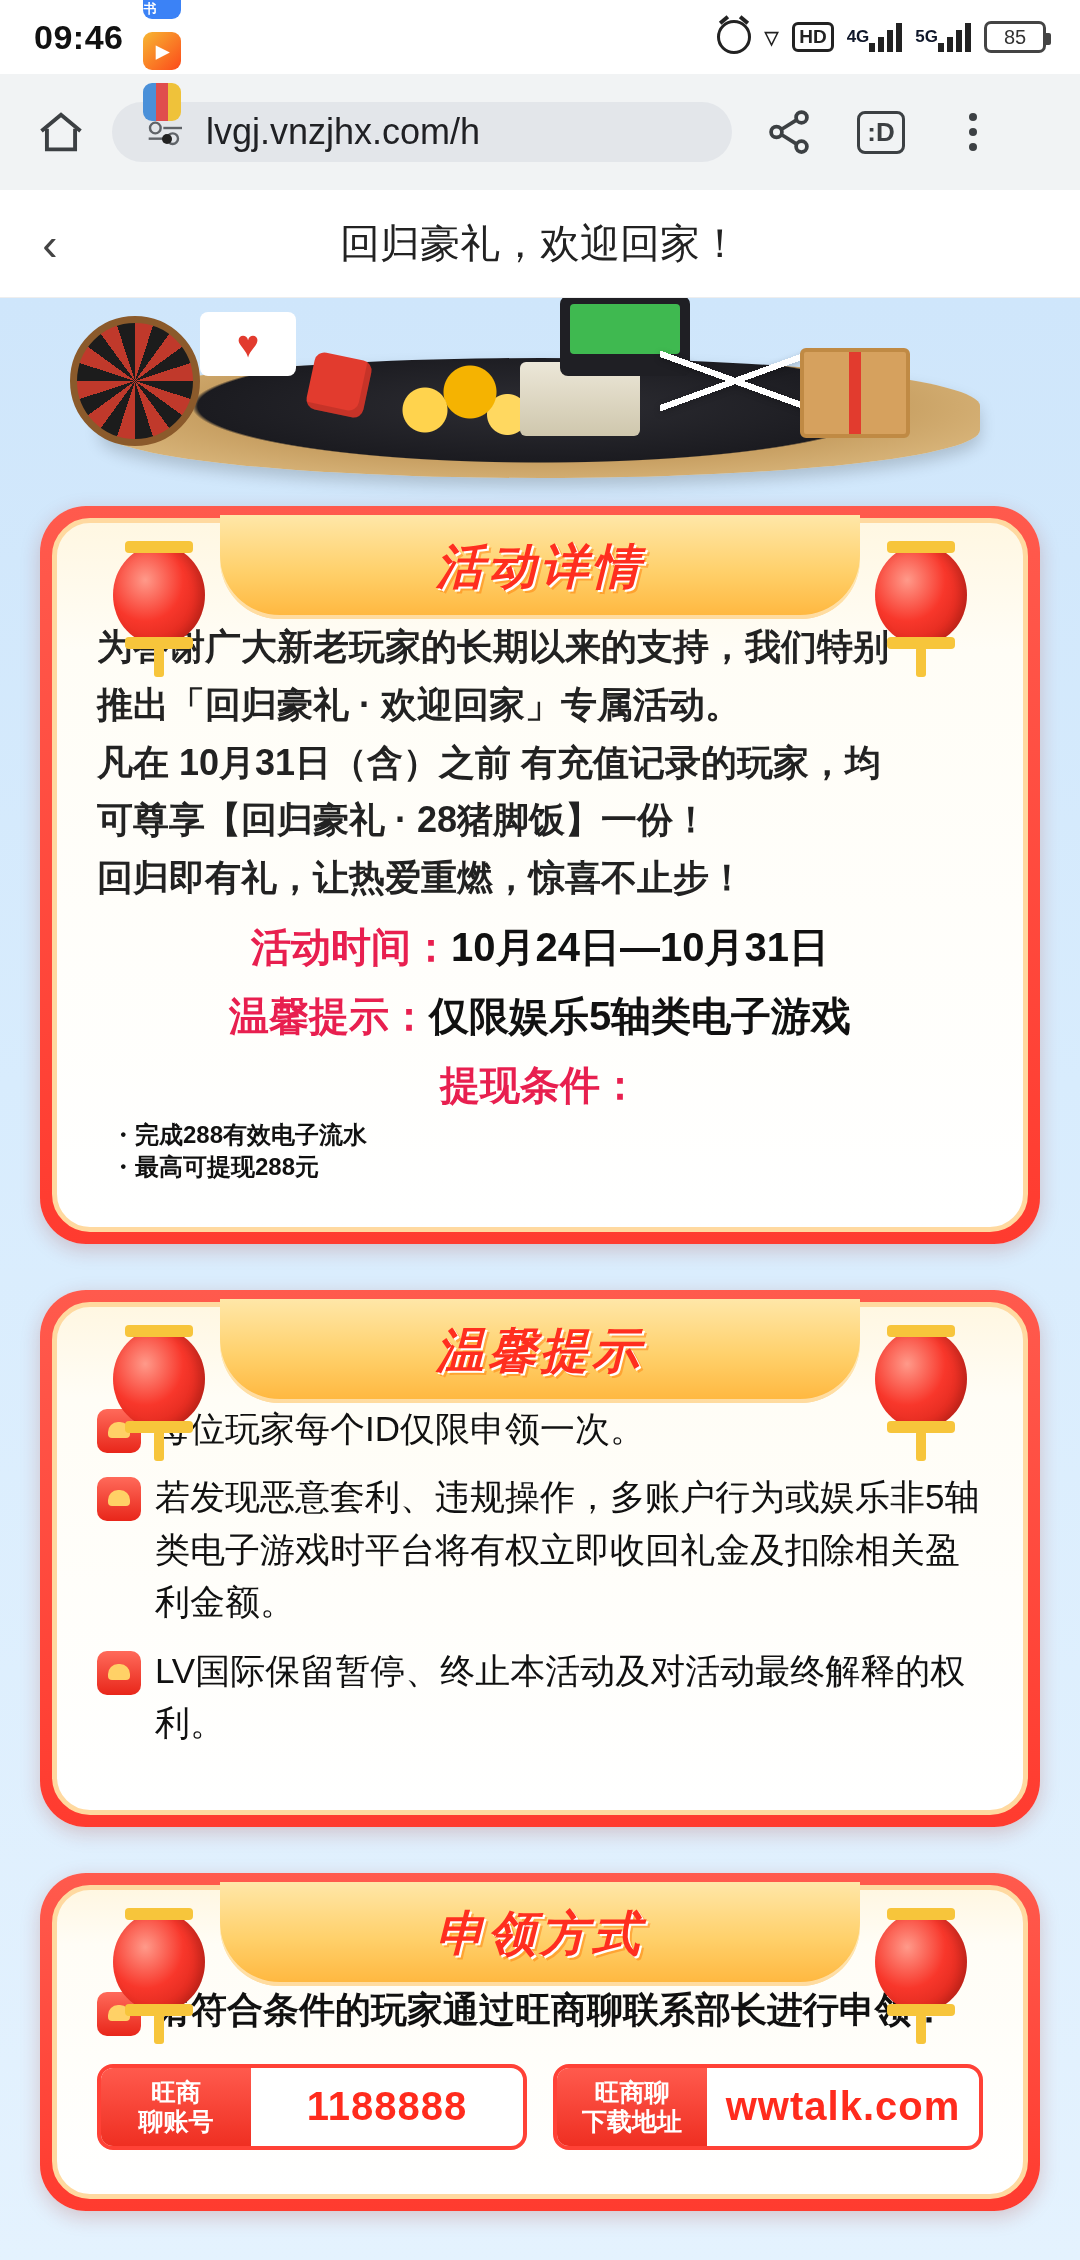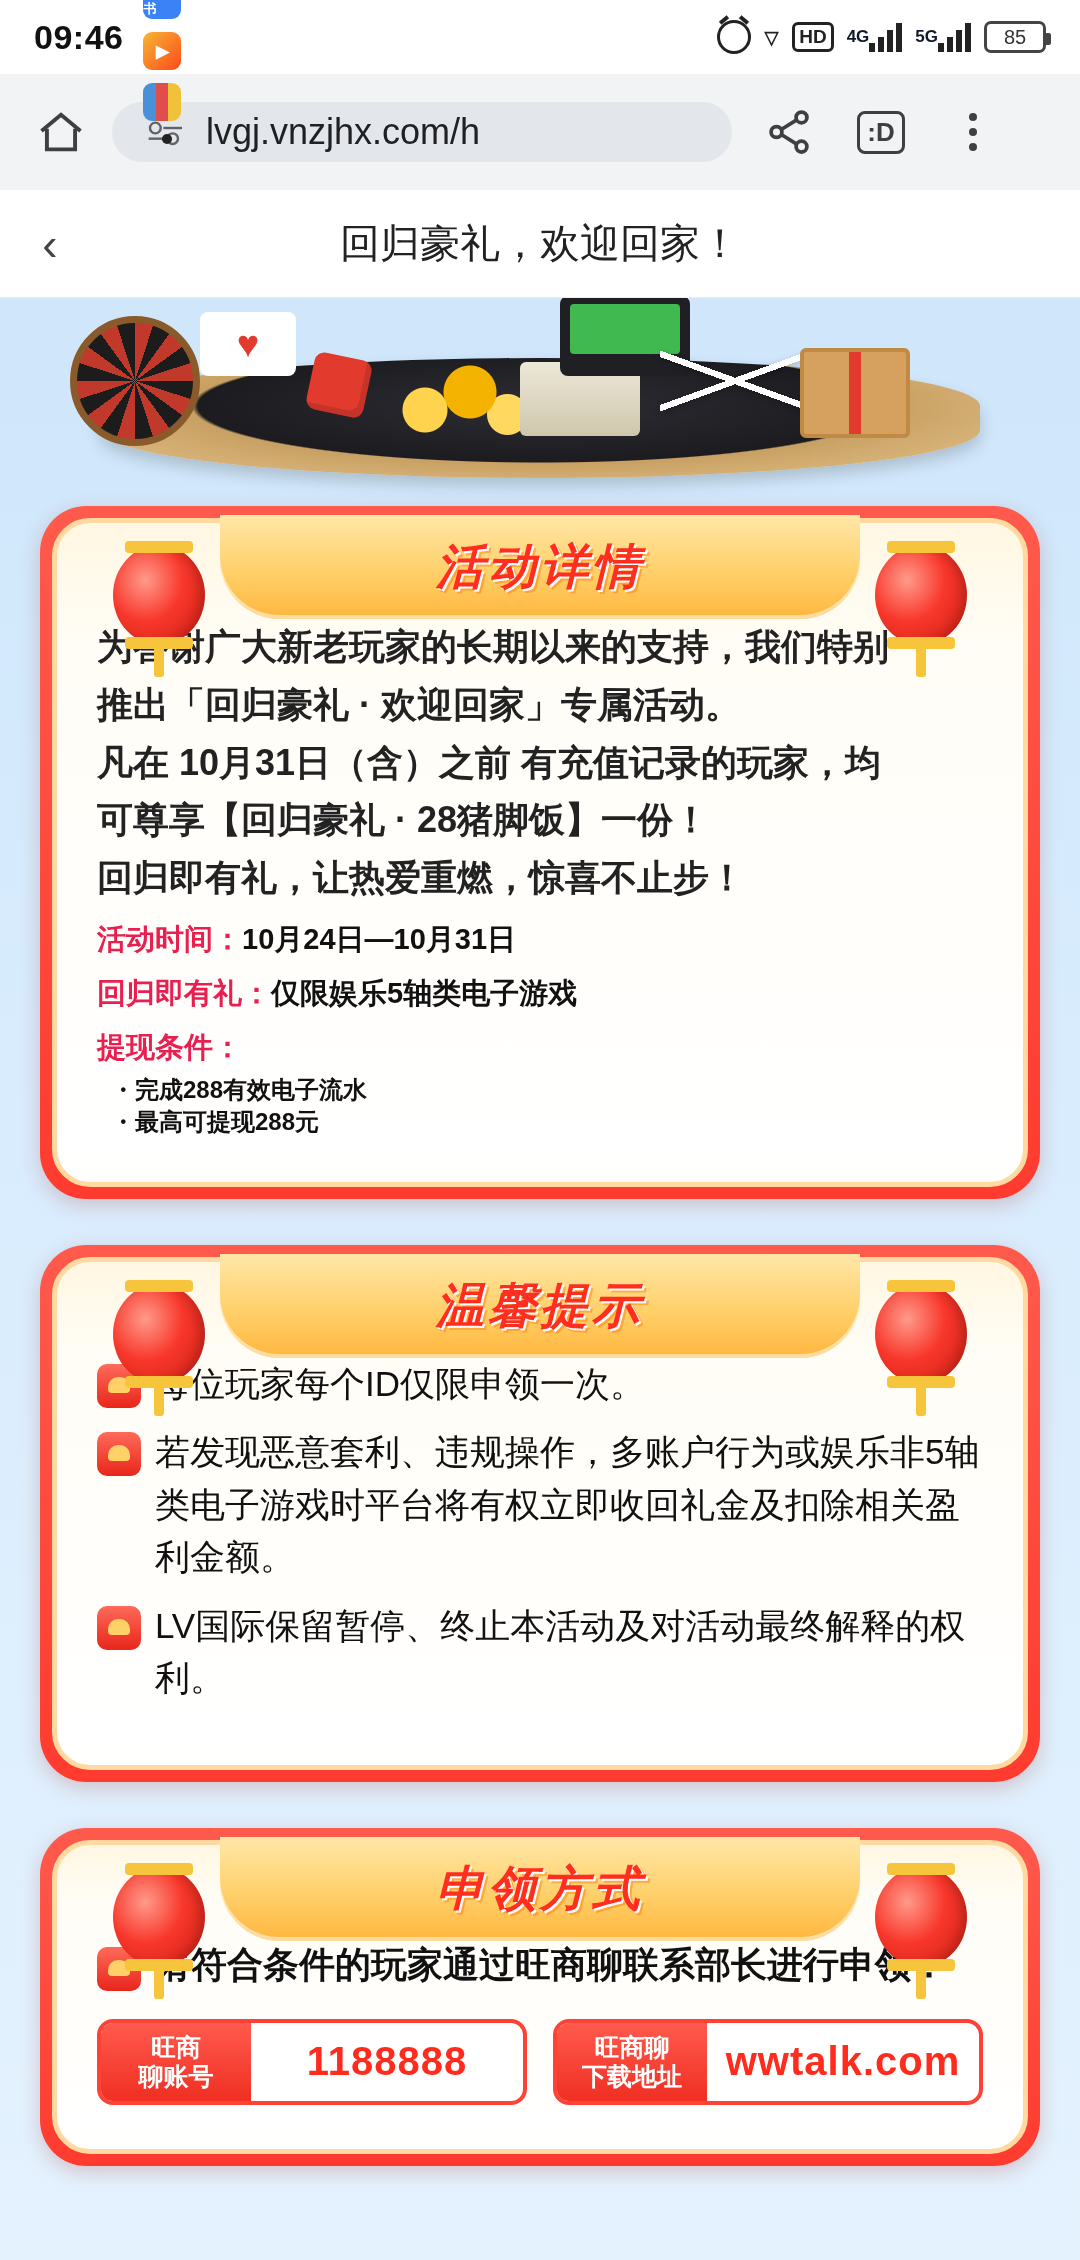--- a/index.html
+++ b/index.html
@@ -240,21 +240,21 @@
     width: 10px; height: 30px; background: #f7c53b; margin: 2px auto 0; border-radius: 3px;
   }
 
   .p-text {
     font-size: 36px;
     line-height: 1.55;
     color: #222;
     font-weight: bold;
   }
   .p-line { margin-bottom: 2px; }
-  .kv { margin-top: 14px; font-size: 29px; font-weight: bold; }
+  .kv { margin-top: 14px; font-size: 40px; font-weight: bold; text-align: center; }
   .kv .k { color: #e81f4f; }
   .kv .v { color: #111; }
   .bullets { margin-top: 6px; }
   .bullet { font-size: 24px; font-weight: bold; color: #111; padding-left: 14px; }
 
   .tip-row {
     display: flex; align-items: flex-start; gap: 14px;
     font-size: 35px; line-height: 1.5; color: #111; font-weight: 500;
     margin-bottom: 16px;
   }
@@ -418,21 +418,21 @@
         <div class="p-line">推出「回归豪礼 · 欢迎回家」专属活动。</div>
         <div class="p-line">凡在 10月31日（含）之前 有充值记录的玩家，均</div>
         <div class="p-line">可尊享【回归豪礼 · 28猪脚饭】一份！</div>
         <div class="p-line">回归即有礼，让热爱重燃，惊喜不止步！</div>
       </div>
 
       <div class="kv">
         <span class="k">活动时间：</span><span class="v">10月24日—10月31日</span>
       </div>
       <div class="kv">
-        <span class="k">回归即有礼：</span><span class="v">仅限娱乐5轴类电子游戏</span>
+        <span class="k">温馨提示：</span><span class="v">仅限娱乐5轴类电子游戏</span>
       </div>
       <div class="kv">
         <span class="k">提现条件：</span>
       </div>
       <div class="bullets">
         <div class="bullet">・完成288有效电子流水</div>
         <div class="bullet">・最高可提现288元</div>
       </div>
     </div>
   </div>

